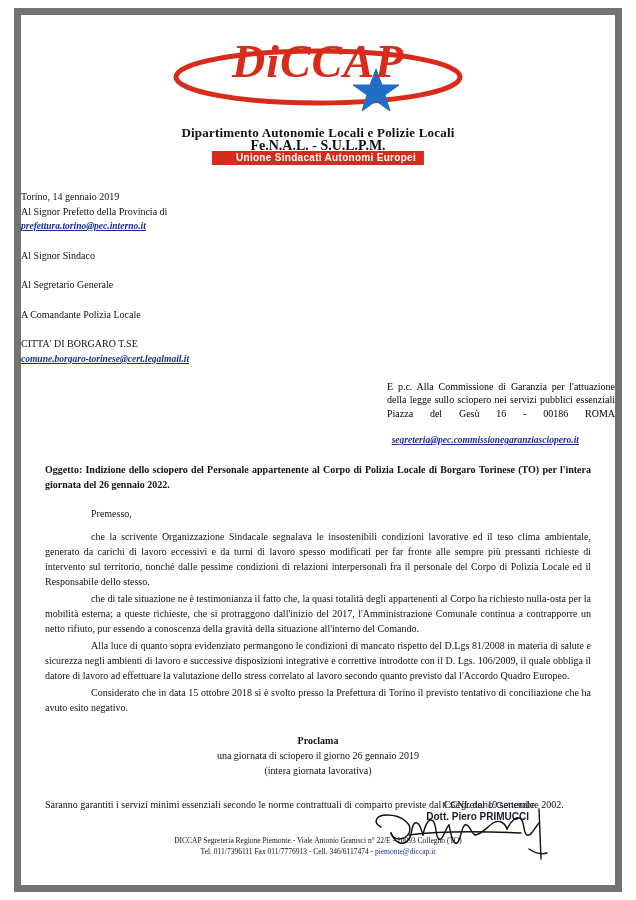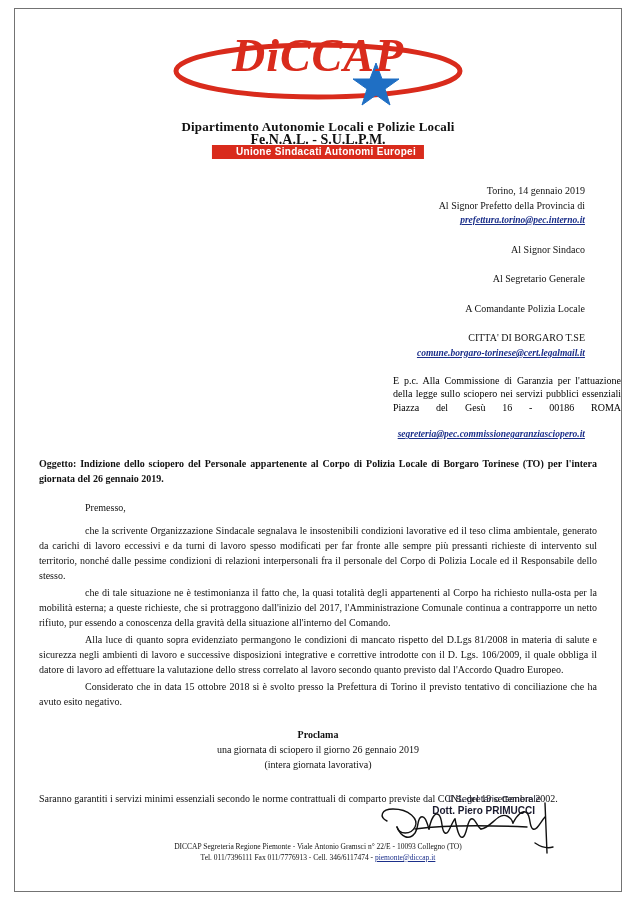--- a/index.html
+++ b/index.html
@@ -13,21 +13,21 @@
     position:relative;
     width:636px;height:900px;
     background:#ffffff;
     box-sizing:border-box;
   }
   .sheet{
     position:absolute;
     left:14px;top:8px;
     width:608px;height:884px;
     background:#fff;
-    border:1px solid #737373;
+    border:7px solid #737373;
     box-sizing:border-box;
     padding:0;
     overflow:hidden;
   }
   
   .logo-wrap{
     position:relative;
     width:100%;
     height:150px;
     margin-top:18px;
@@ -67,21 +67,20 @@
     font-weight:bold;
     font-size:10px;
     padding:1px 8px 2px 24px;
     letter-spacing:.3px;
     white-space:nowrap;
   }
   
   .addr{
     margin-top:8px;
     padding-right:36px;
-    text-align:right;
     font-size:10px;
     color:#111;
     line-height:1.25;
   }
   .addr .line{margin-bottom:2px;}
   .gap{height:15px;}
   .maillink{
     color:#1b2f8a;
     text-decoration:underline;
     font-style:italic;
@@ -176,21 +175,20 @@
     position:absolute;
     left:0;right:0;bottom:28px;
     text-align:center;
     font-size:7.5px;
     color:#111;
     line-height:1.5;
   }
   .footer .fline{white-space:nowrap;}
   .footer .flink{
     color:#1b2f8a;
-    text-decoration:underline;
   }
 </style>
 </head>
 <body>
 
 <div id="page">
   <div class="sheet">
 
     <div class="logo-wrap">
       <svg class="logo-art" viewBox="0 0 300 80">
@@ -220,21 +218,21 @@
     </div>
 
     <div class="cmsblock">
       <div class="inner">E p.c.   Alla   Commissione   di   Garanzia per l'attuazione della legge sullo sciopero nei servizi pubblici essenziali Piazza del Gesù 16 - 00186 ROMA</div>
     </div>
     <div class="cms-mail">
       <span class="maillink">segreteria@pec.commissionegaranziasciopero.it</span>
     </div>
 
     <div class="body">
-      <div class="subject">Oggetto: Indizione dello sciopero del Personale appartenente al Corpo di Polizia Locale di Borgaro Torinese (TO) per l'intera giornata del 26 gennaio 2019.</div>
+      <div class="subject">Oggetto: Indizione dello sciopero del Personale appartenente al Corpo di Polizia Locale di Borgaro Torinese (TO) per l'intera giornata del 26 gennaio 2022.</div>
 
       <div class="premesso">Premesso,</div>
 
       <p class="par">che la scrivente Organizzazione Sindacale segnalava le insostenibili condizioni lavorative ed il teso clima ambientale, generato da carichi di lavoro eccessivi e da turni di lavoro spesso modificati per far fronte alle sempre più pressanti richieste di intervento sul territorio, nonché dalle pessime condizioni di relazioni interpersonali fra il personale del Corpo di Polizia Locale ed il Responsabile dello stesso.</p>
       <p class="par">che di tale situazione ne è testimonianza il fatto che, la quasi totalità degli appartenenti al Corpo ha richiesto nulla-osta per la mobilità esterna; a queste richieste, che si protraggono dall'inizio del 2017, l'Amministrazione Comunale continua a contrapporre un netto rifiuto, pur essendo a conoscenza della gravità della situazione all'interno del Comando.</p>
       <p class="par">Alla luce di quanto sopra evidenziato permangono le condizioni di mancato rispetto del D.Lgs 81/2008 in materia di salute e sicurezza negli ambienti di lavoro e successive disposizioni integrative e correttive introdotte con il D. Lgs. 106/2009, il quale obbliga il datore di lavoro ad effettuare la valutazione dello stress correlato al lavoro secondo quanto previsto dal l'Accordo Quadro Europeo.</p>
       <p class="par">Considerato che in data 15 ottobre 2018 si è svolto presso la Prefettura di Torino il previsto tentativo di conciliazione che ha avuto esito negativo.</p>
 
       <div class="proclama">Proclama</div>
       <div class="procl-line">una giornata di sciopero il giorno 26 gennaio 2019</div>

